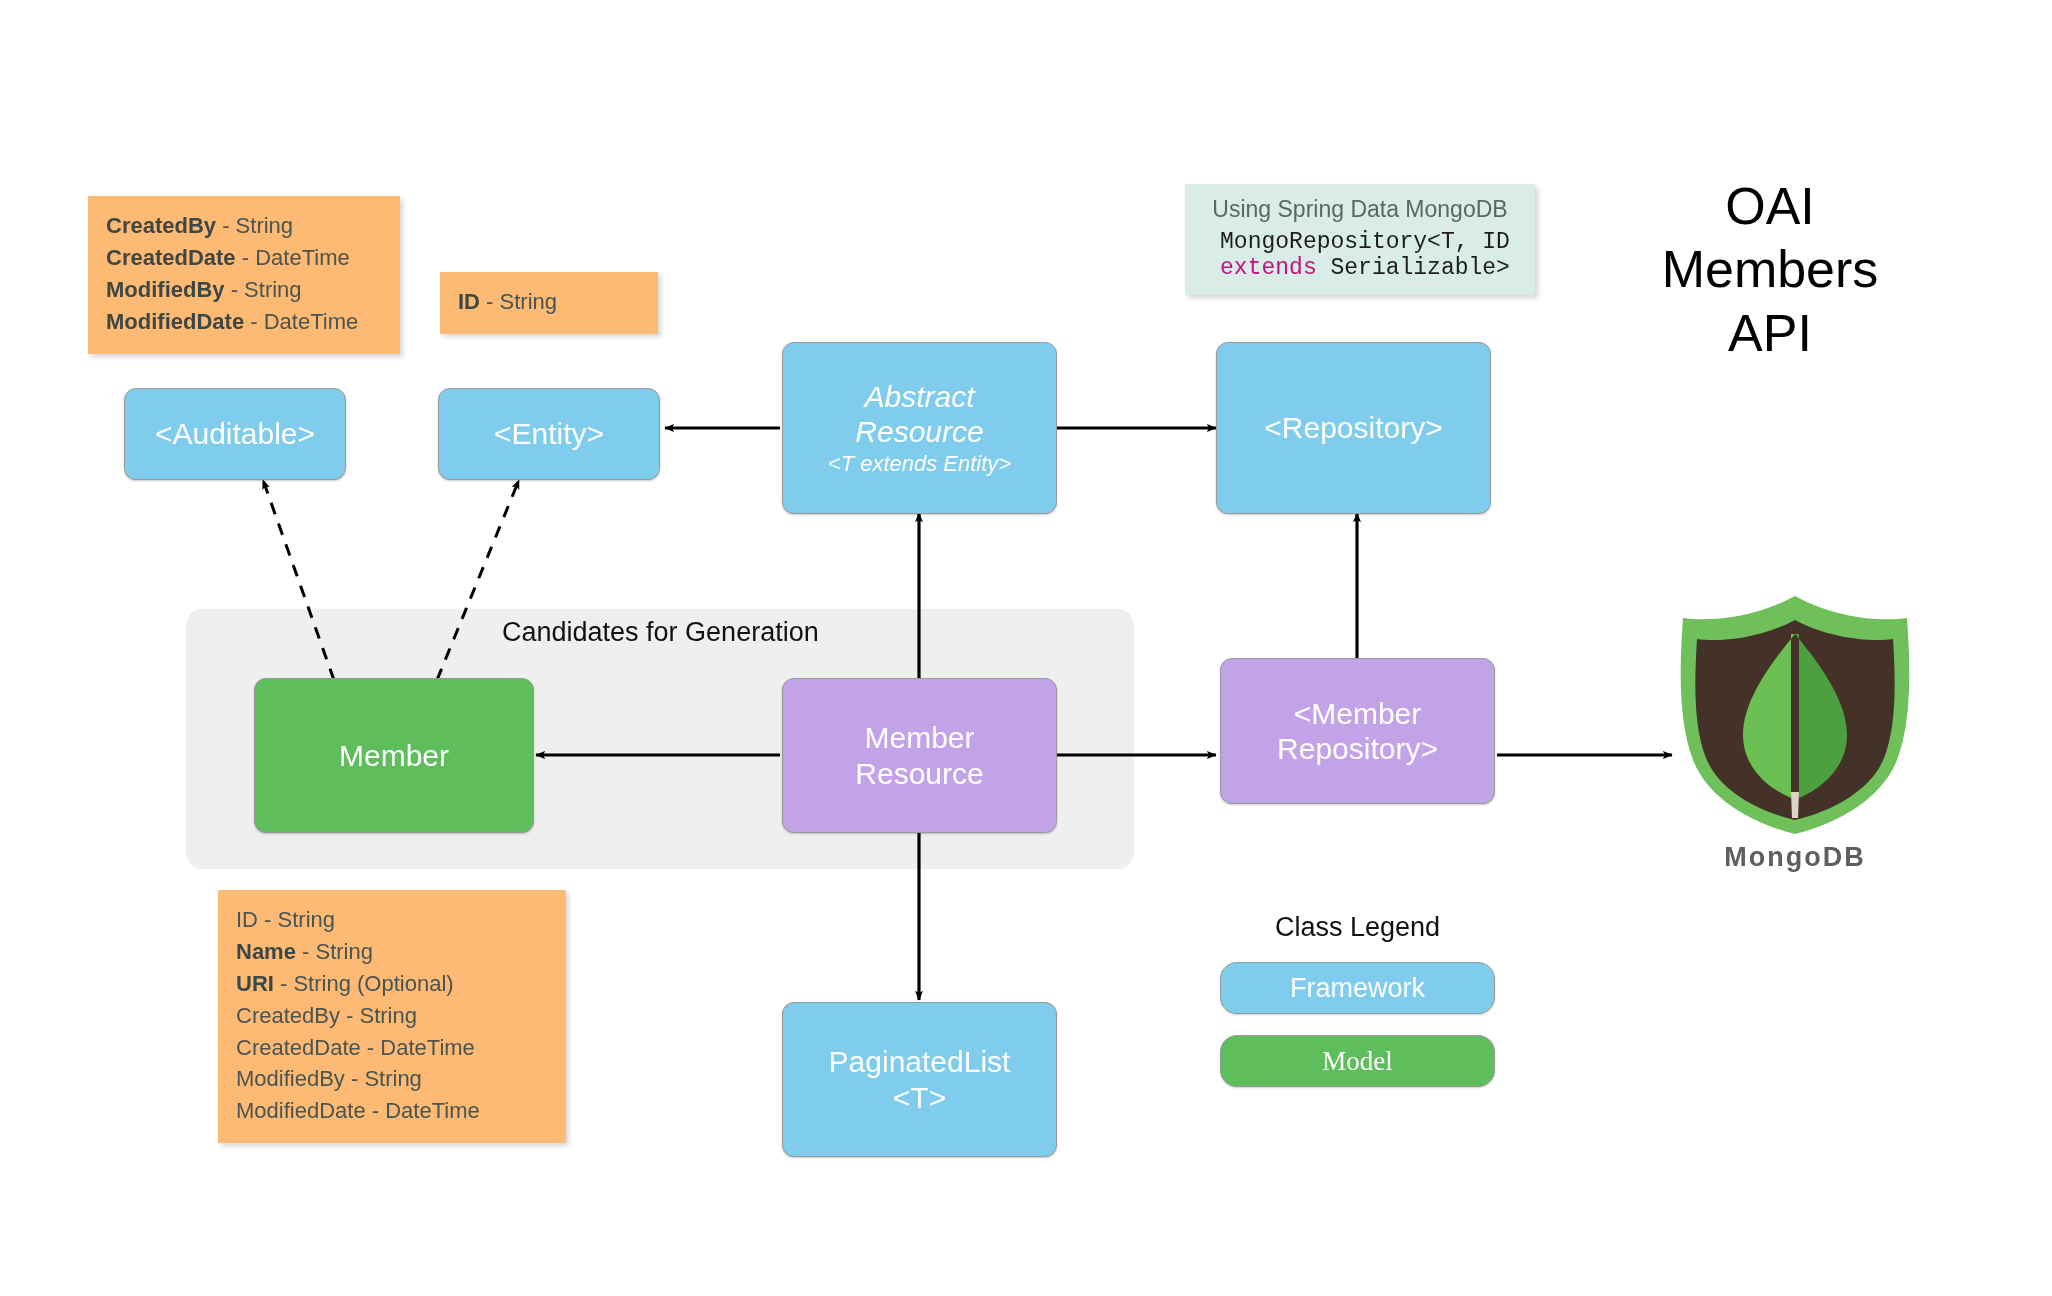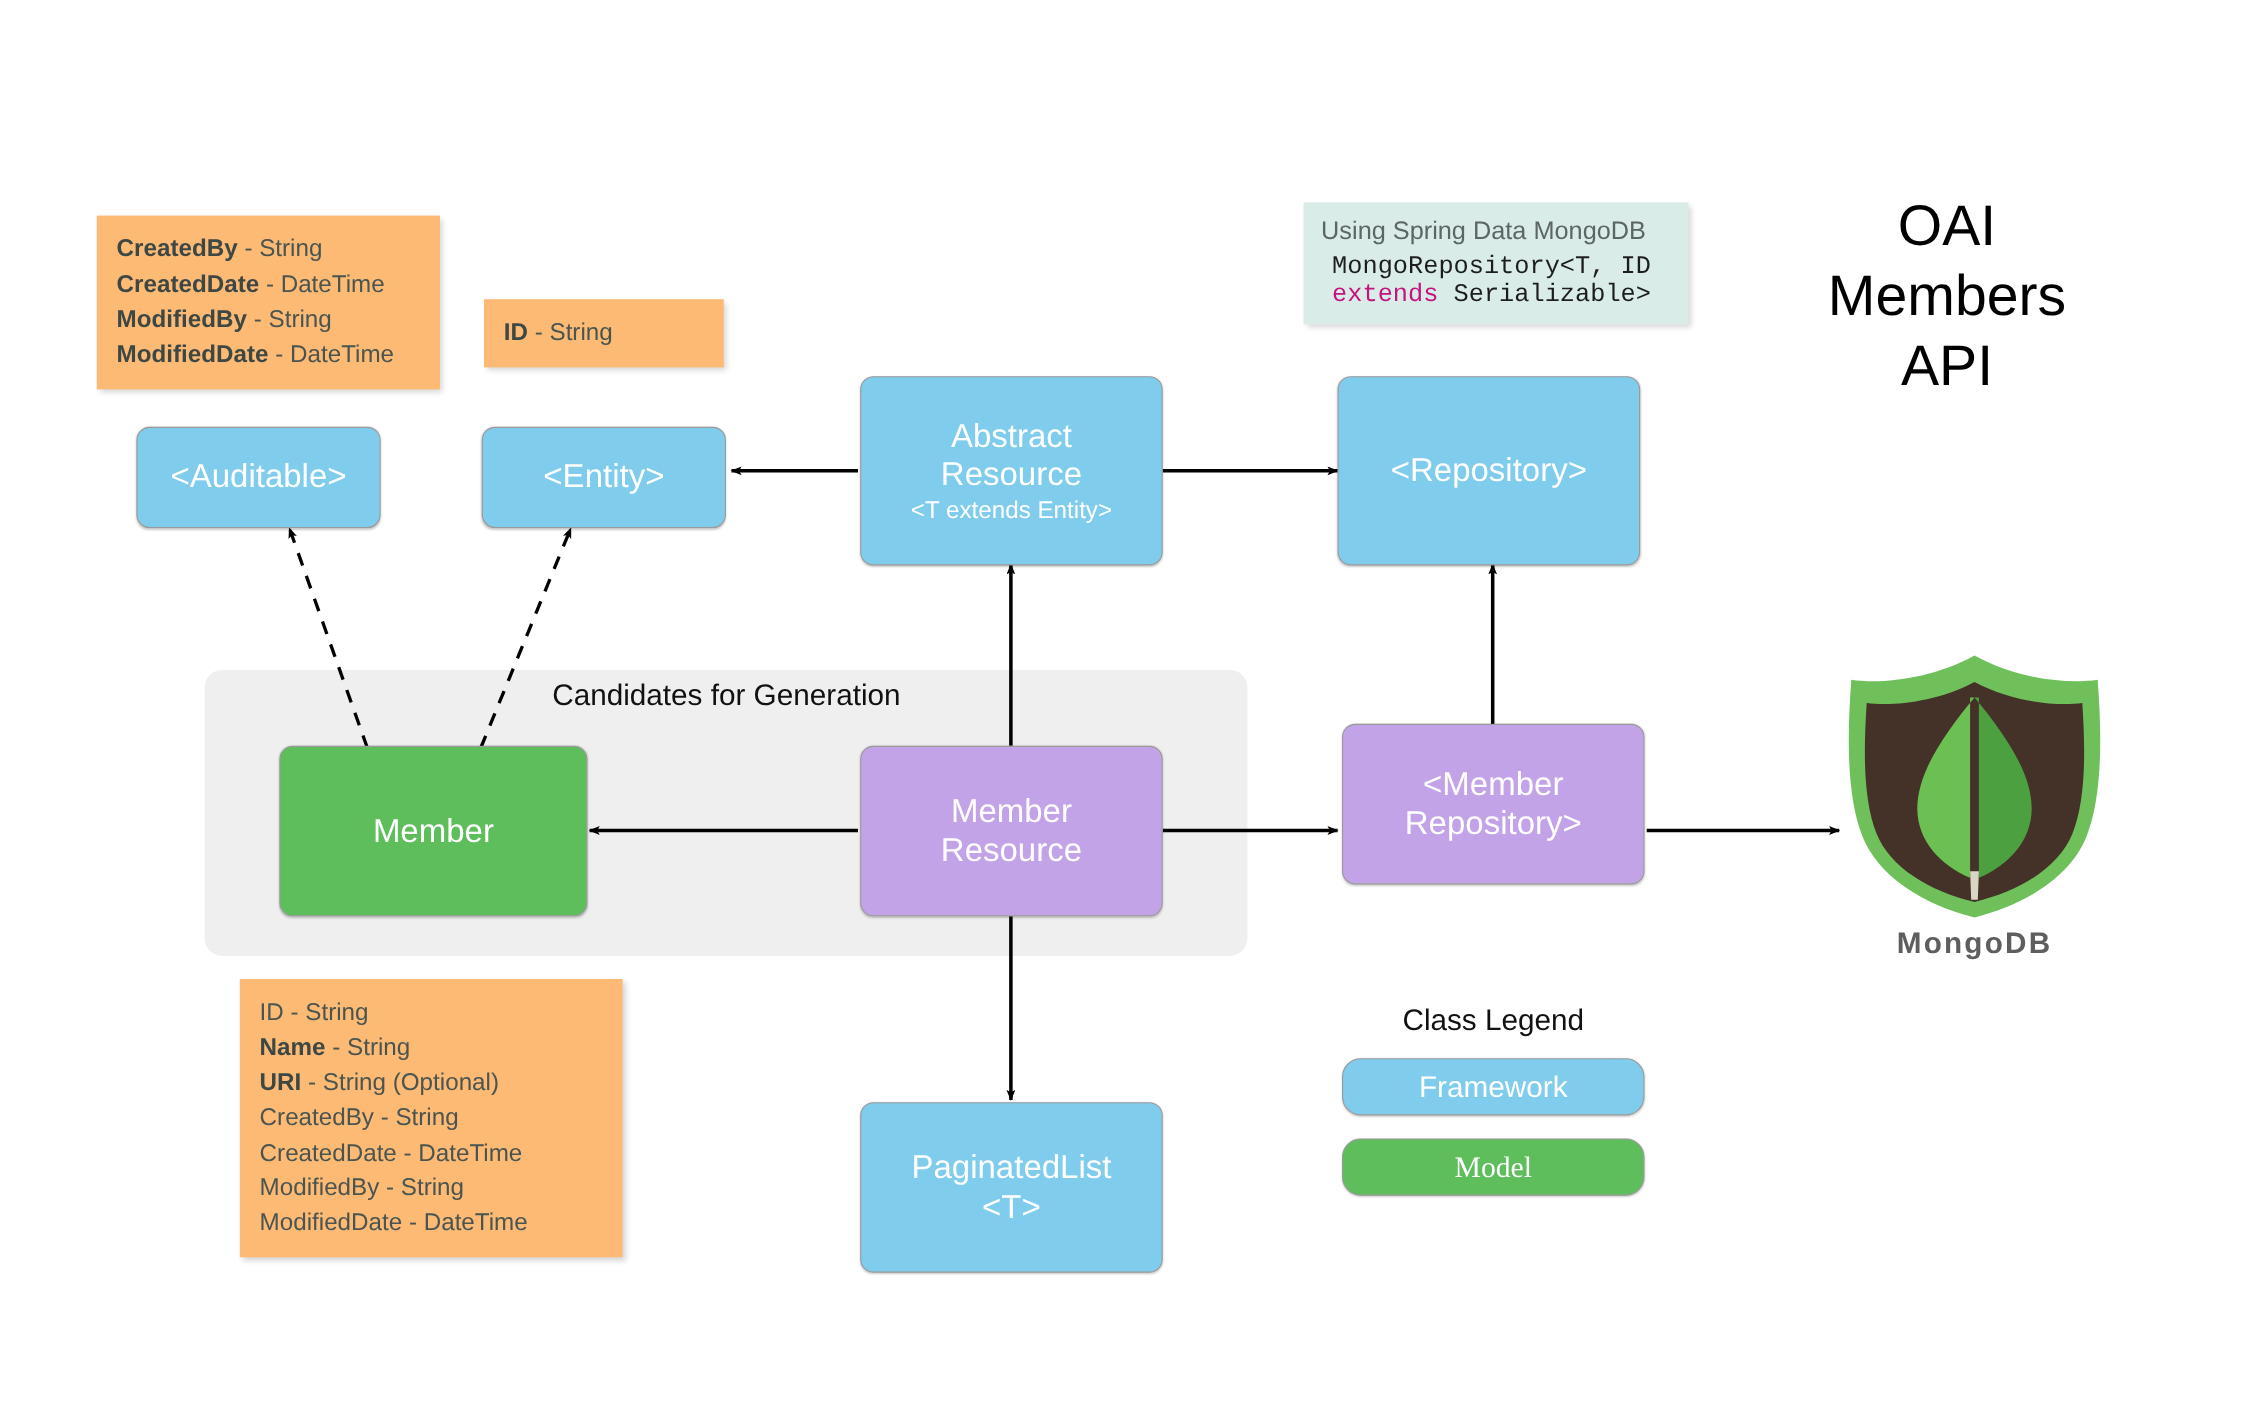--- a/index.html
+++ b/index.html
@@ -45,20 +45,21 @@
   .note b{color:#3d4744;font-weight:bold;}
   .note .row{white-space:nowrap;}
 
   
   .codenote{
     position:absolute;
     box-sizing:border-box;
     background:#D9ECE8;
     padding:12px 16px 14px 16px;
     box-shadow:3px 3px 5px rgba(0,0,0,.16);
+    text-align:center;
   }
   .codenote .cap{font-size:23px;color:#5c6663;white-space:nowrap;}
   .codenote .code{
     font-family:"Liberation Mono","DejaVu Sans Mono",monospace;
     font-size:23px;color:#1d1d1d;white-space:nowrap;margin-top:6px;padding-left:10px;
   }
   .codenote .code .kw{color:#c4137f;}
   .codenote .code .ln2{display:block;}
 
   
@@ -178,21 +179,21 @@
   </div>
 
   <div class="node framework" style="left:124px;top:388px;width:222px;height:92px;">
     <div class="t1">&lt;Auditable&gt;</div>
   </div>
 
   <div class="node framework" style="left:438px;top:388px;width:222px;height:92px;">
     <div class="t1">&lt;Entity&gt;</div>
   </div>
 
-  <div class="node framework" style="left:782px;top:342px;width:275px;height:172px;">
+  <div class="node framework" style="left:782px;top:342px;width:275px;height:172px;font-style:italic;">
     <div class="t1">Abstract</div>
     <div class="t2">Resource</div>
     <div class="sub">&lt;T extends Entity&gt;</div>
   </div>
 
   <div class="node framework" style="left:1216px;top:342px;width:275px;height:172px;">
     <div class="t1">&lt;Repository&gt;</div>
   </div>
 
   <div class="node model" style="left:254px;top:678px;width:280px;height:155px;">

